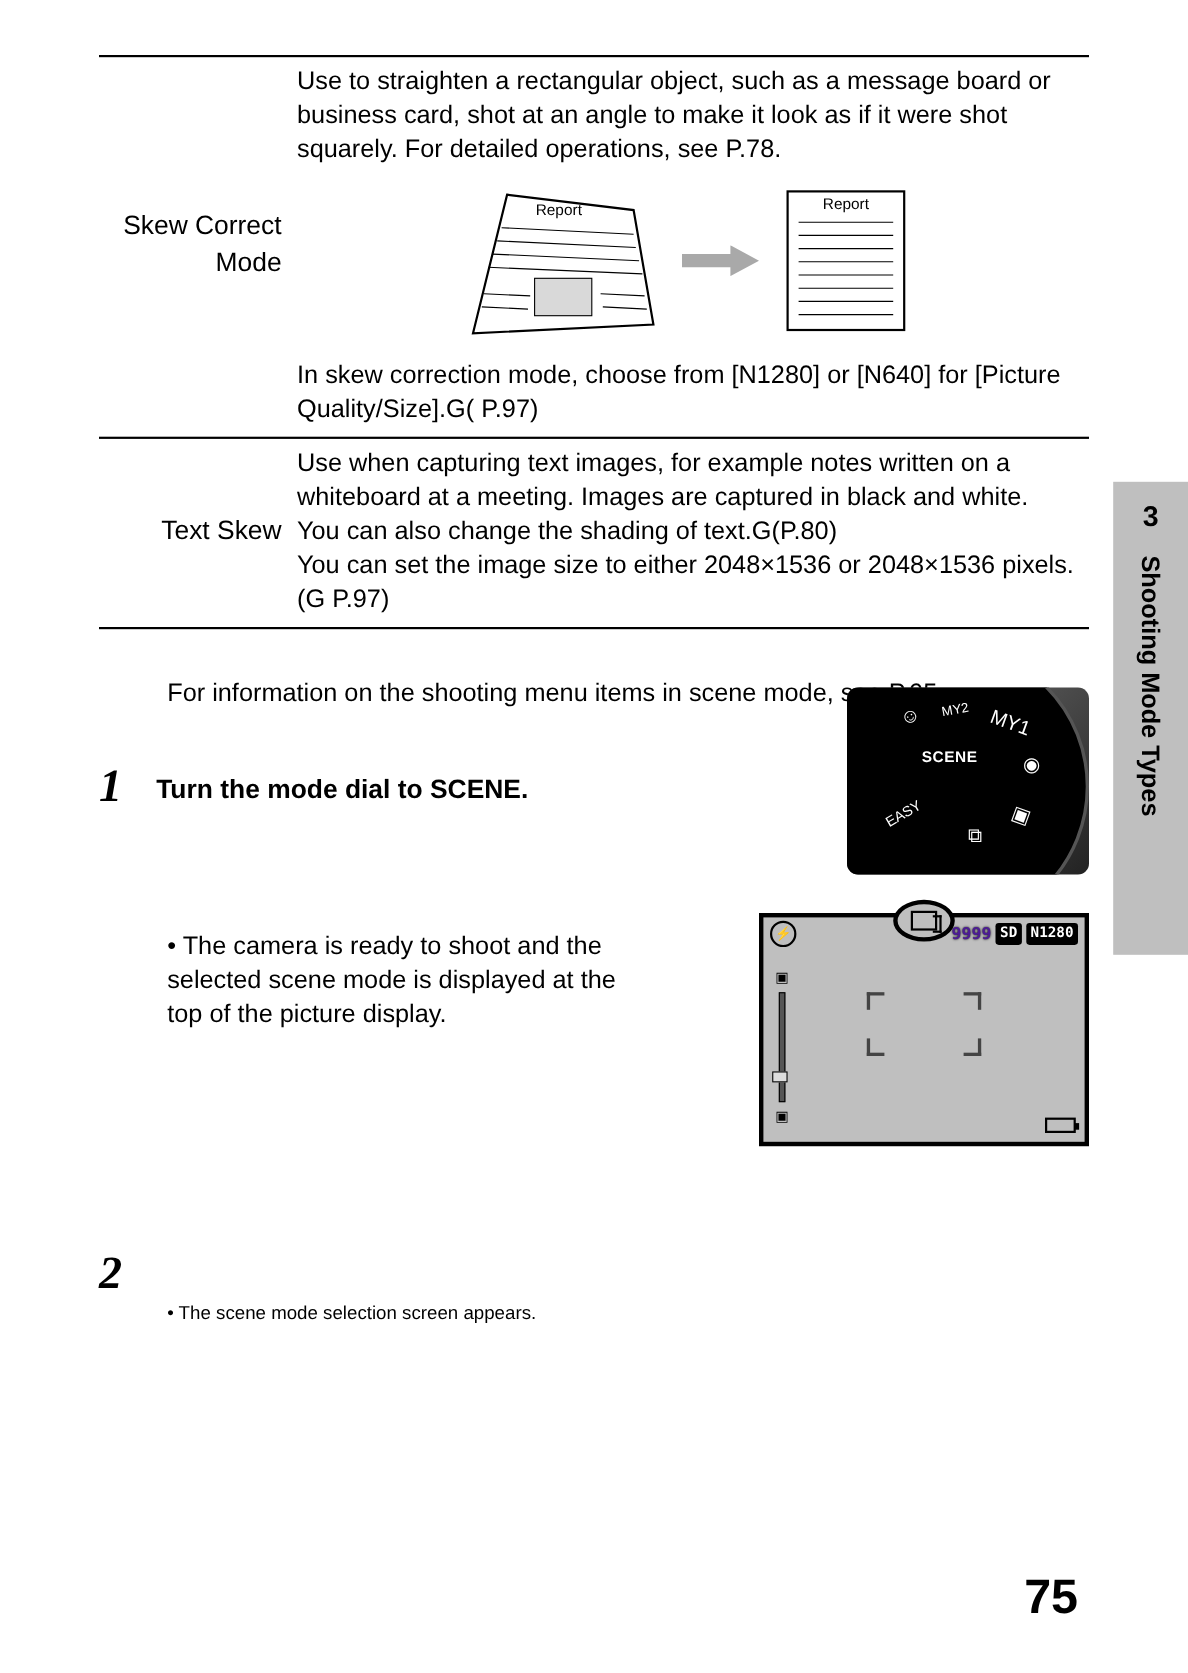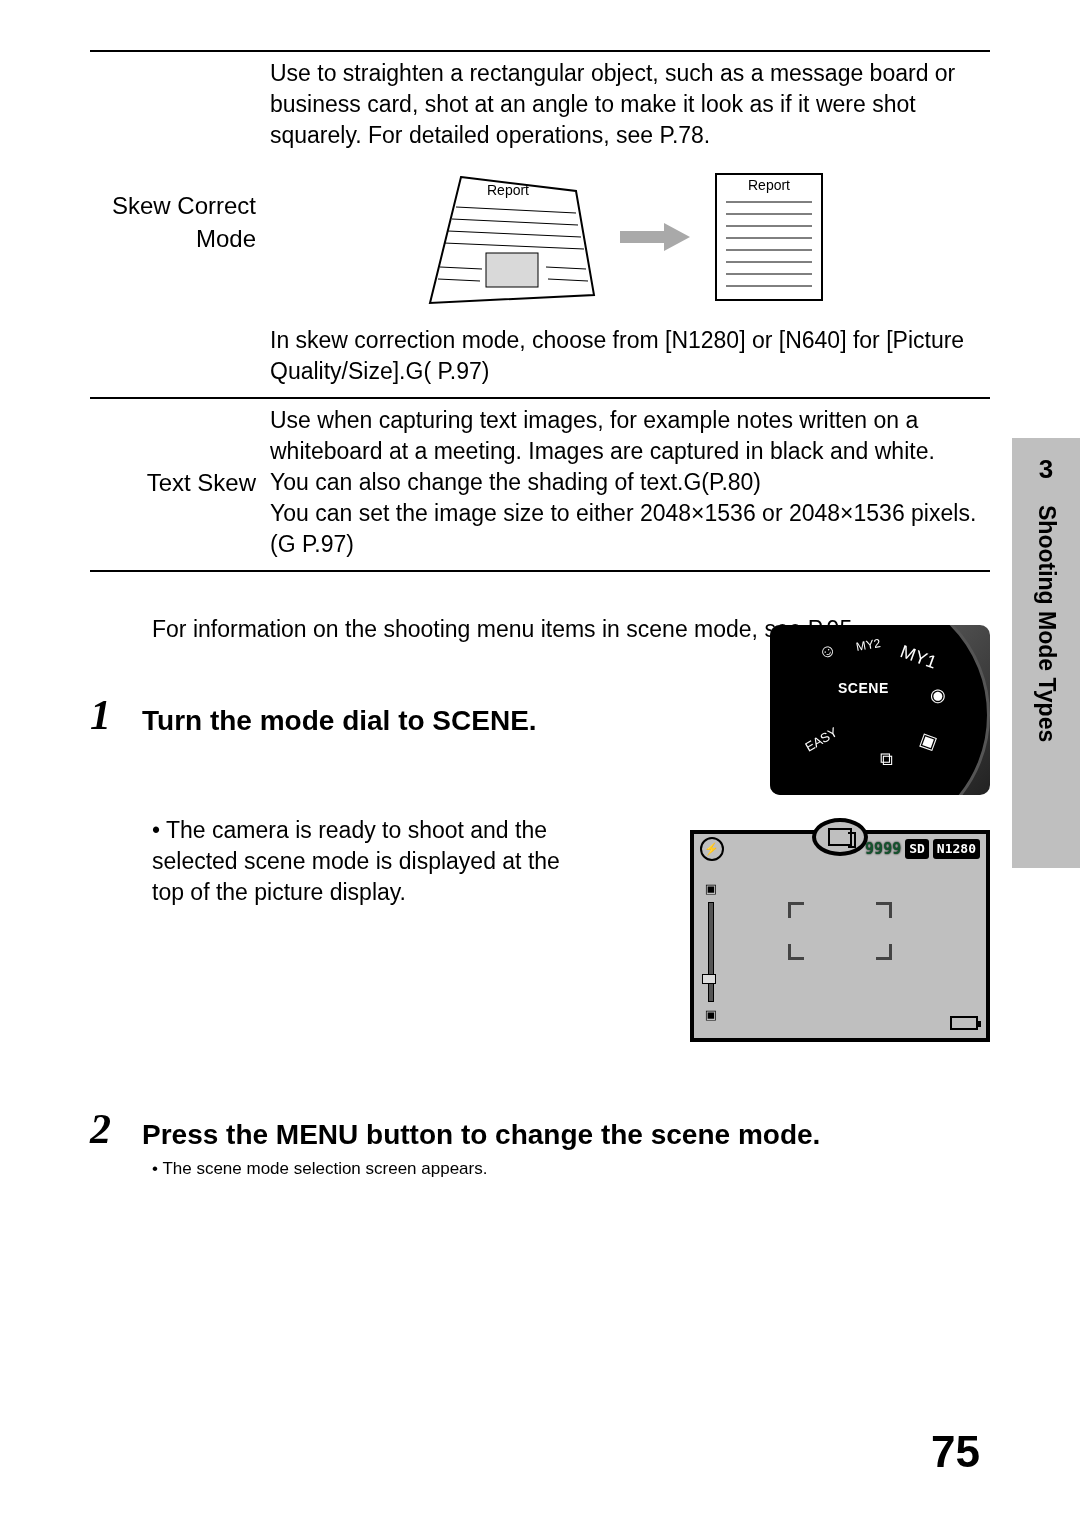--- a/index.html
+++ b/index.html
@@ -89,21 +89,21 @@
   .step-num {
     font-family: Georgia, 'Times New Roman', serif;
     font-style: italic;
     font-weight: bold;
     font-size: 42px;
     line-height: 1;
     width: 34px;
   }
   .step-title {
     font-weight: bold;
-    font-size: 28px;
+    font-size: 24px;
     padding-top: 8px;
   }
   .bullet-list {
     list-style: none;
     margin: 28px 0 0 62px;
     max-width: 420px;
     font-size: 23px;
   }
   .bullet-list li::before {
     content: "• ";
@@ -308,29 +308,28 @@
 
   <div class="note-block">
     <div class="note-body">For information on the shooting menu items in scene mode, see P.95.</div>
   </div>
 
   <div class="step">
     <div class="step-head">
       <div class="step-num">1</div>
       <div class="step-title">Turn the mode dial to SCENE.</div>
     </div>
-    <ul class="bullet-list" style="margin-top:76px;">
+    <ul class="bullet-list" style="margin-top:108px;">
       <li>The camera is ready to shoot and the selected scene mode is displayed at the top of the picture display.</li>
     </ul>
   </div>
 
   <div class="step" style="margin-top:200px;">
     <div class="step-head">
       <div class="step-num">2</div>
-      <div class="step-title">Press the MENU button to change the scene mode.</div>
     </div>
     <ul class="step2-bullet">
       <li>The scene mode selection screen appears.</li>
     </ul>
   </div>
 
 </div>
 
 <div class="dial-wrap">
   <div class="dial"></div>
@@ -344,21 +343,21 @@
   <div class="dial-icon dl7">EASY</div>
 </div>
 
 <div class="lcd">
   <div class="lcd-topcenter">
     <div class="lcd-topcenter-inner"></div>
   </div>
   <div class="lcd-top">
     <div class="lcd-icon-round">⚡</div>
     <div class="lcd-status">
-      <span style="color:#14532d;text-shadow:0 0 2px #000;">9999</span>
+      <span style="color:#4c1d95;text-shadow:0 0 2px #000;">9999</span>
       <span class="lcd-pill">SD</span>
       <span class="lcd-pill">N1280</span>
     </div>
   </div>
   <div class="lcd-brackets">
     <div class="corner tl"></div>
       <div class="corner tr"></div>
       <div class="corner bl"></div>
       <div class="corner br"></div>
   </div>

